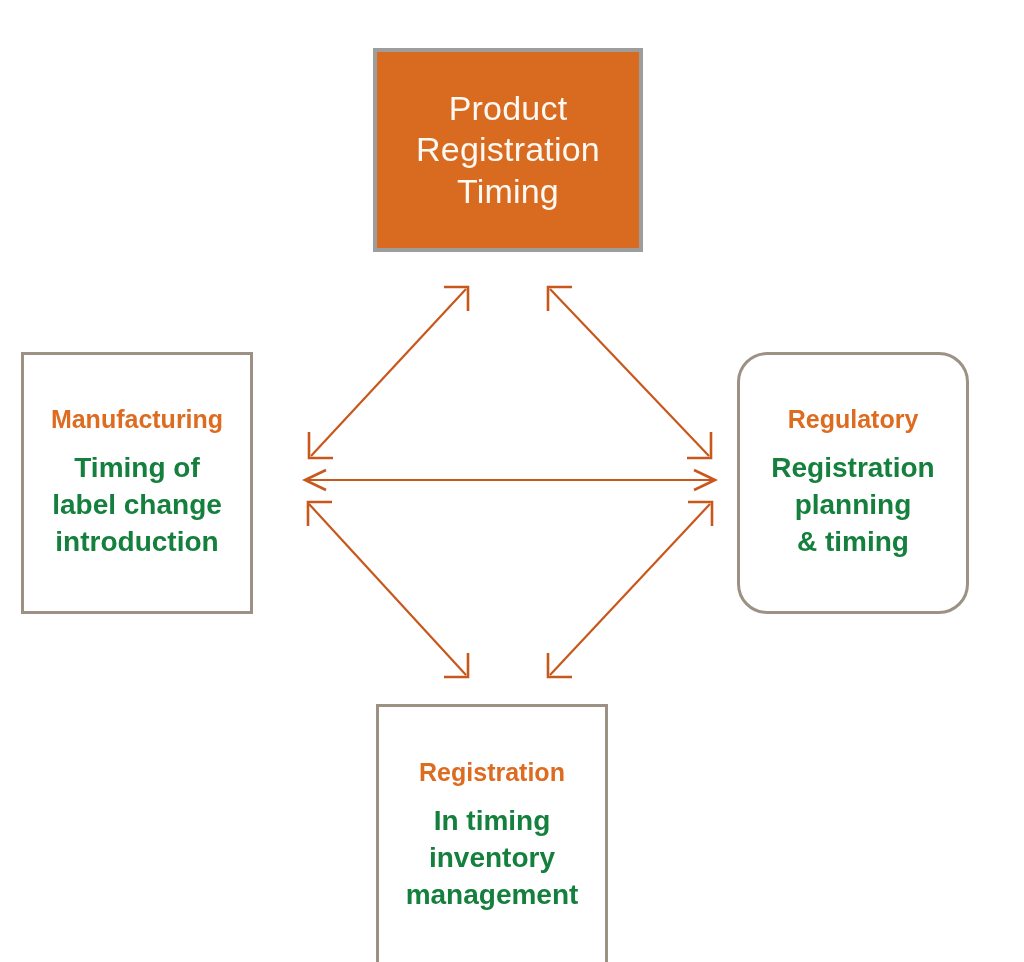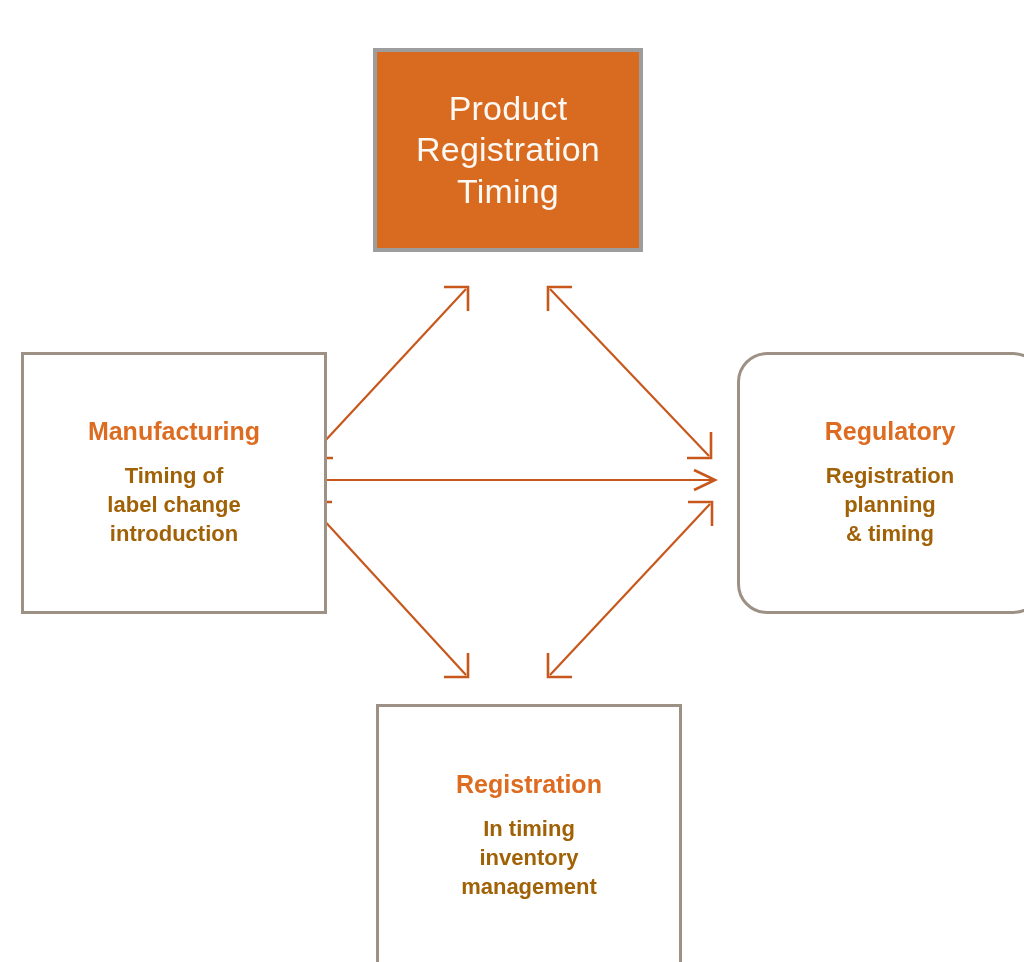--- a/index.html
+++ b/index.html
@@ -41,38 +41,38 @@
     color: #fcf9f4;
     font-size: 34px;
     font-weight: 400;
     line-height: 1.22;
     letter-spacing: 0.2px;
   }
   
   .node-side {
     background: #ffffff;
     border: 3px solid #9c9184;
-    width: 306px;
+    width: 232px;
     height: 262px;
     padding: 8px 14px;
   }
   #node-manufacturing { left: 21px;  top: 324px; }
   #node-regulatory    { left: 737px; top: 324px; border-radius: 30px; }
   #node-distribution  { left: 376px; top: 676px; height: 264px; }
 
   .node-title {
     color: #DD6B20;
     font-size: 25px;
     font-weight: bold;
     line-height: 1.18;
     margin-bottom: 14px;
   }
   .node-desc {
-    color: #a16207;
-    font-size: 22px;
+    color: #15803d;
+    font-size: 28px;
     font-weight: bold;
     line-height: 1.33;
     white-space: pre-line;
   }
 
   
   #arrow-layer {
     position: absolute;
     left: 0;
     top: 0;

